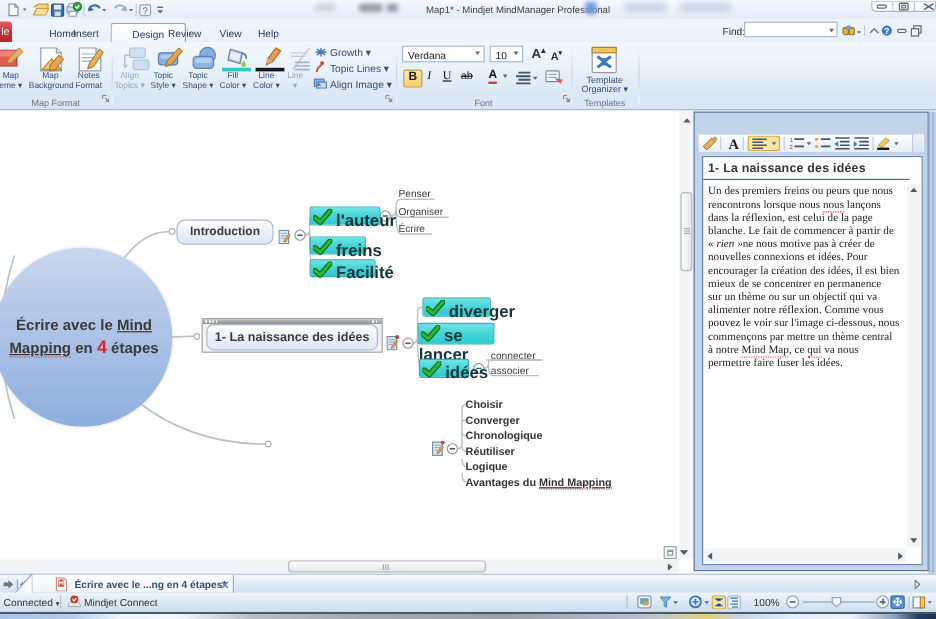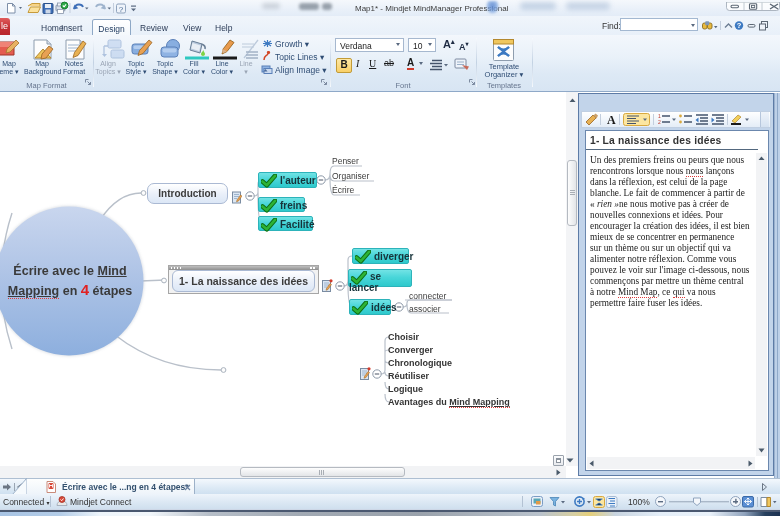--- a/index.html
+++ b/index.html
@@ -29,21 +29,21 @@
   border-bottom:1px solid #8fa9c8; }
 .rgroup-label { position:absolute; bottom:1px; font-size:7.5px; color:#66758e; width:100%; text-align:center; }
 .rsep { position:absolute; top:3px; bottom:4px; width:1px; background:linear-gradient(#f6f9fd,#c3d2e3,#f6f9fd); }
 .bigbtn { position:absolute; top:2px; width:32px; text-align:center; font-size:7px; color:#2f4d74; }
 .rlabel2 { line-height:8px; display:block; }
 .dim { color:#9aa5b5; }
 
 
 #canvas { left:0; top:92px; width:566px; height:374px; background:#fff; overflow:hidden; }
 .topic-main { position:absolute; background:linear-gradient(#ffffff,#e9eff9 55%,#dce7f6); border:1px solid #aab9d3; border-radius:7px; color:#3b3b3b; font-weight:bold; text-align:center; }
-.teal { position:absolute; background:linear-gradient(#72e3e5 0%,#49d6d9 45%,#2ec9cc 100%); border:1px solid #2db3ba; border-radius:2px; color:#17333a; font-weight:bold; font-size:10px; padding-top:2px; }
+.teal { position:absolute; background:linear-gradient(#72e3e5 0%,#49d6d9 45%,#2ec9cc 100%); border:1px solid #2db3ba; border-radius:2px; color:#17333a; font-weight:bold; font-size:14px; padding-top:2px; }
 .tl { margin-left:21px; }
 .lineitem { position:absolute; color:#3c3c3c; font-size:8.5px; }
 .listitem { position:absolute; color:#343434; font-size:9px; font-weight:bold; }
 
 
 #vscroll { left:566px; top:92px; width:12px; height:374px; background:#f3f4f6; }
 #hscroll { left:0; top:466px; width:566px; height:12px; background:#f2f3f5; }
 .sb-thumb { position:absolute; background:linear-gradient(90deg,#fdfdfd,#e3e5e8); border:1px solid #b5bac1; border-radius:3px; }
 
 
@@ -128,21 +128,21 @@
         <rect x="23.5" y="1.7" width="7.2" height="5.6" rx="0.8" fill="none" stroke="#5c6774" stroke-width="1.1"></rect>
         <rect x="25.5" y="3.4" width="3.2" height="2.2" fill="none" stroke="#5c6774" stroke-width="0.9"></rect>
         <path d="M44 2 l8 5 m0 -5 l-8 5" stroke="#5c6774" stroke-width="1.4"></path>
       </svg>
     </div>
   </div>
   <div id="tabrow" class="abs">
     <div class="tab" id="tab-file">le</div>
     <div class="tab" style="left:34px">Home</div>
     <div class="tab" style="left:54px">Insert</div>
-    <div class="tab" id="tab-design" style="left:92px;width:39px;text-align:center;padding-left:0;padding-right:0">Design</div>
+    <div class="tab" id="tab-design" style="left:92px;width:63px;text-align:center;padding-left:0;padding-right:0">Design</div>
     <div class="tab" style="left:133px">Review</div>
     <div class="tab" style="left:176px">View</div>
     <div class="tab" style="left:208px">Help</div>
     <div id="findbar" class="abs">
       <span class="abs" style="left:2px;top:3px">Find:</span>
       <div id="findbox">
           <span style="position:absolute;right:2px;top:5px;width:0;height:0;border-left:2.5px solid transparent;border-right:2.5px solid transparent;border-top:3px solid #5a6a80"></span>
         </div>
       <svg class="abs" style="left:100px;top:1px" width="80" height="13" viewBox="0 0 80 13">
         <g transform="translate(2,1)">

